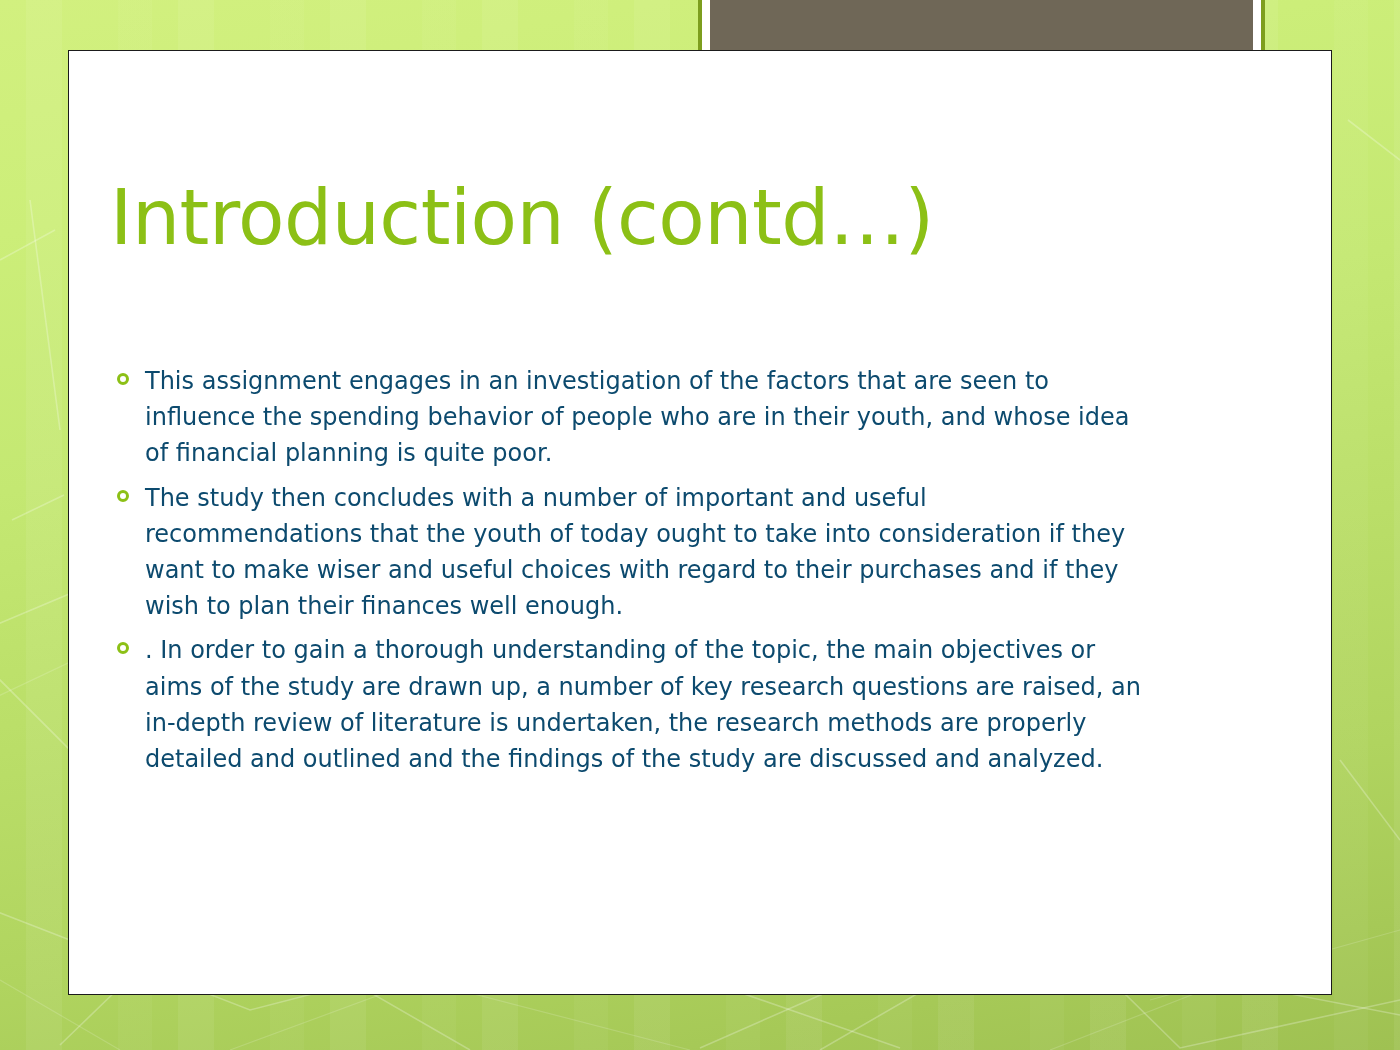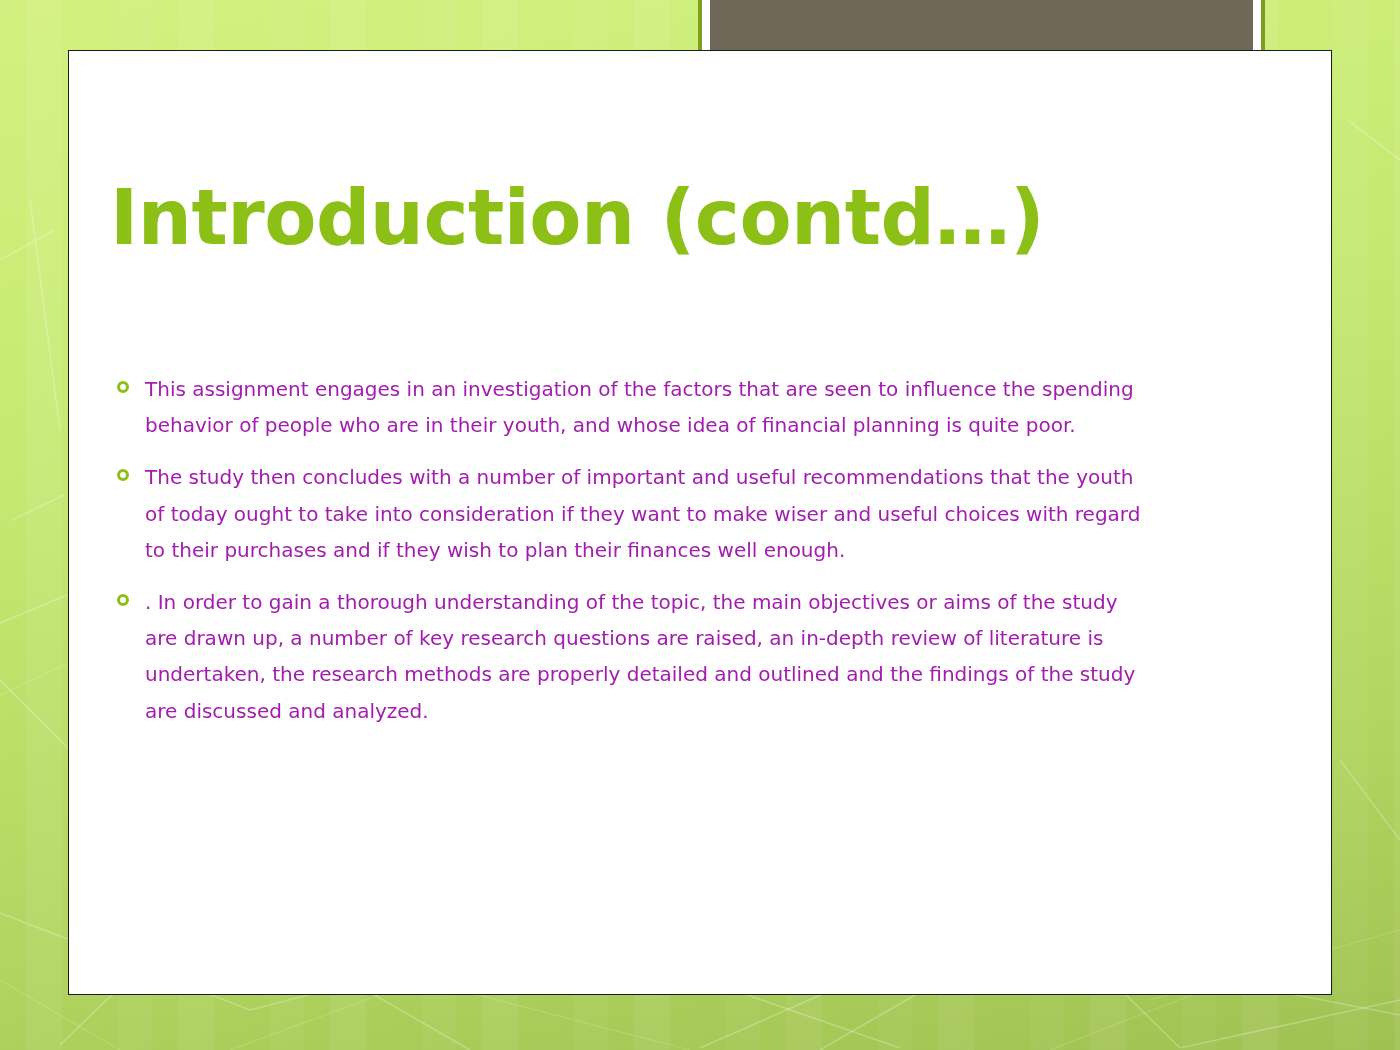--- a/index.html
+++ b/index.html
@@ -90,41 +90,41 @@
   }
 
   
   .slide-title {
     position: absolute;
     left: 110px;
     top: 178px;
     width: 1110px;
     font-size: 76px;
     line-height: 1.05;
-    font-weight: 700;
+    font-weight: 400;
     color: #8cc016;
     letter-spacing: -0.5px;
     white-space: nowrap;
   }
 
   
   .body-list {
     position: absolute;
     left: 110px;
     top: 355px;
     width: 1032px;
   }
 
   .bullet-item {
     position: relative;
     padding-left: 35px;
-    margin: 16px 0 2px 0;
-    font-size: 20px;
+    margin: 8px 0 2px 0;
+    font-size: 24px;
     line-height: 36.2px;
-    color: #a21caf;
+    color: #0c4a6e;
   }
 
   .bullet-marker {
     position: absolute;
     left: 7px;
     top: 10px;
     width: 12px;
     height: 12px;
     border: 3.4px solid #8cc016;
     border-radius: 50%;

